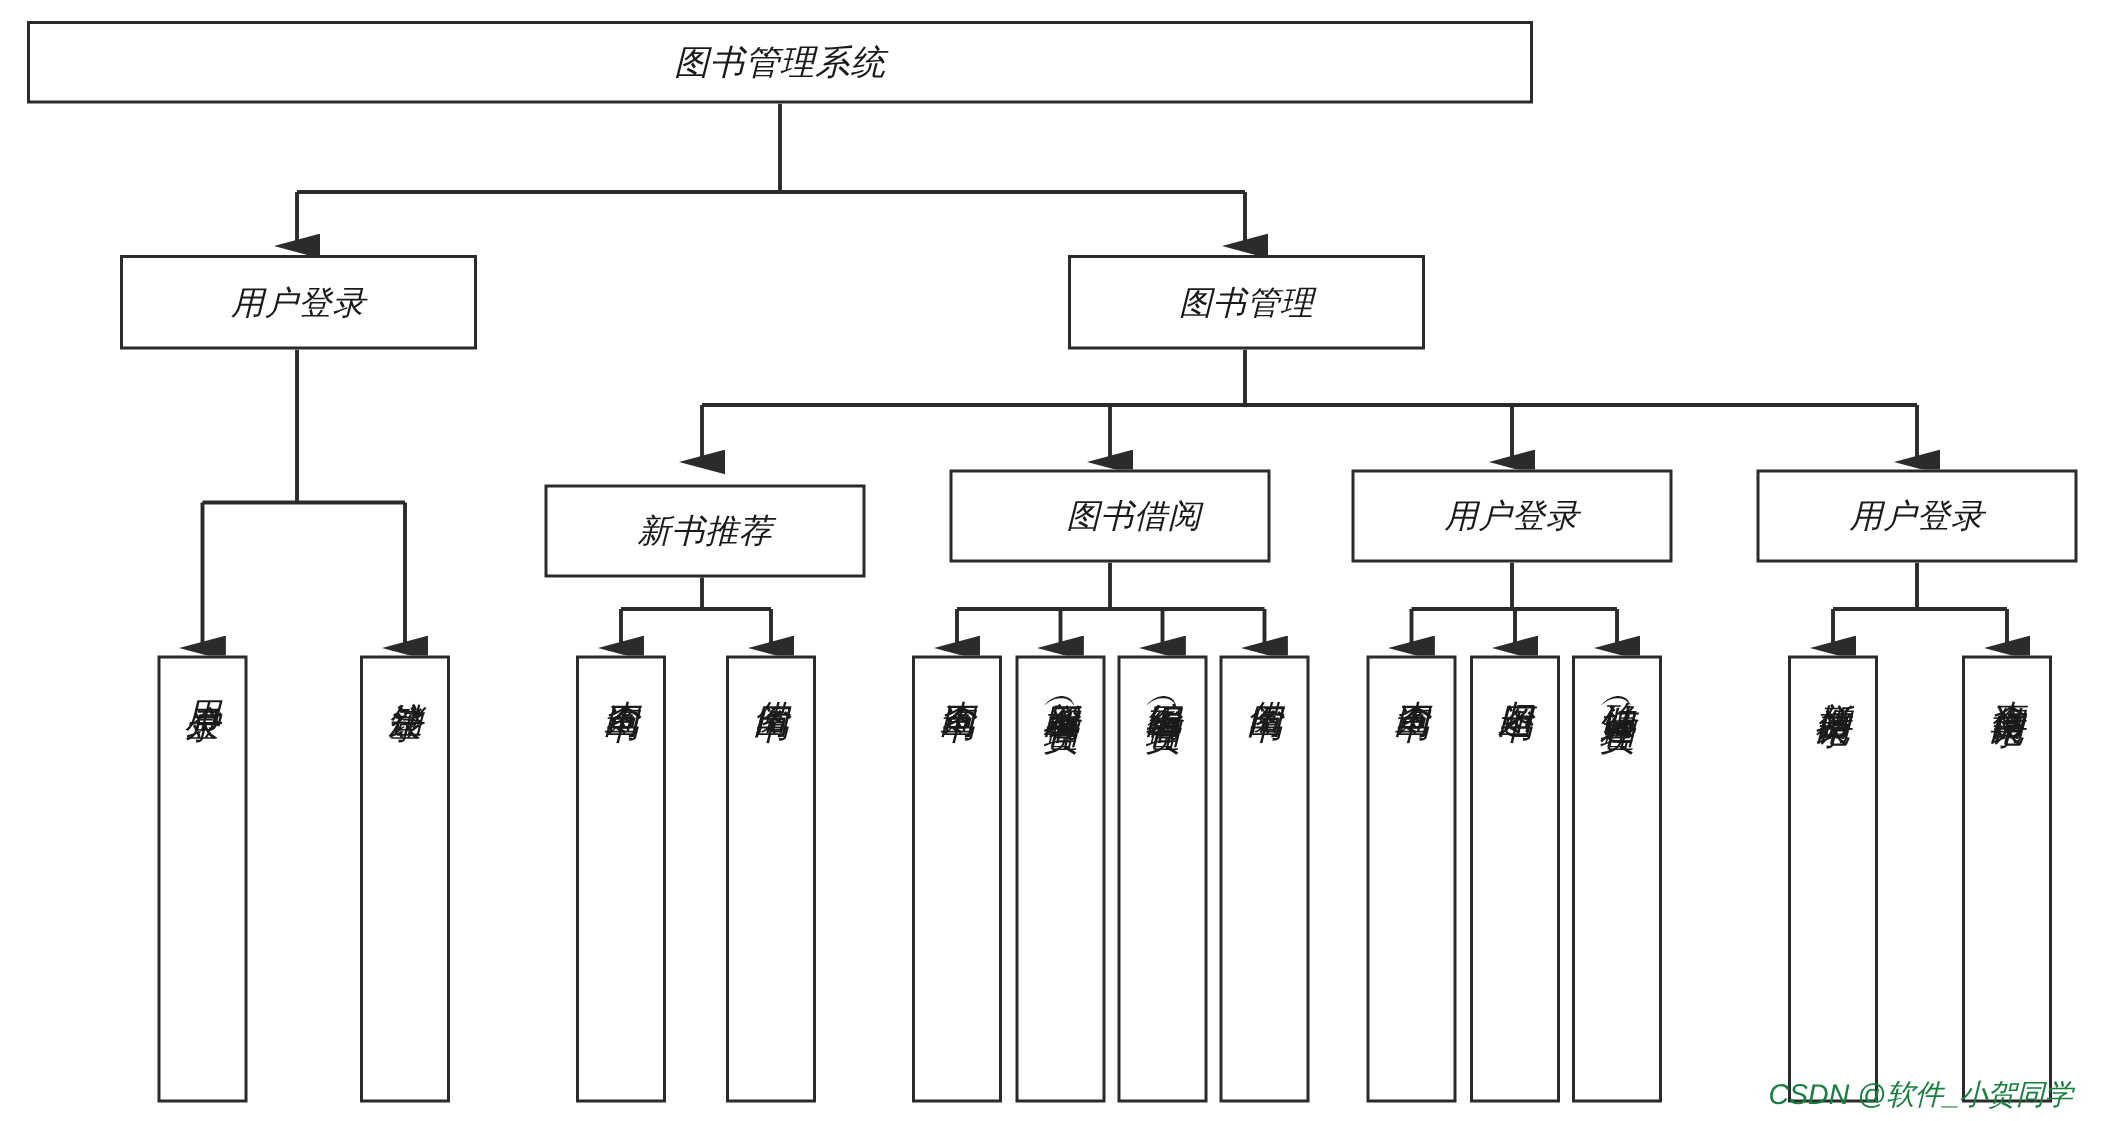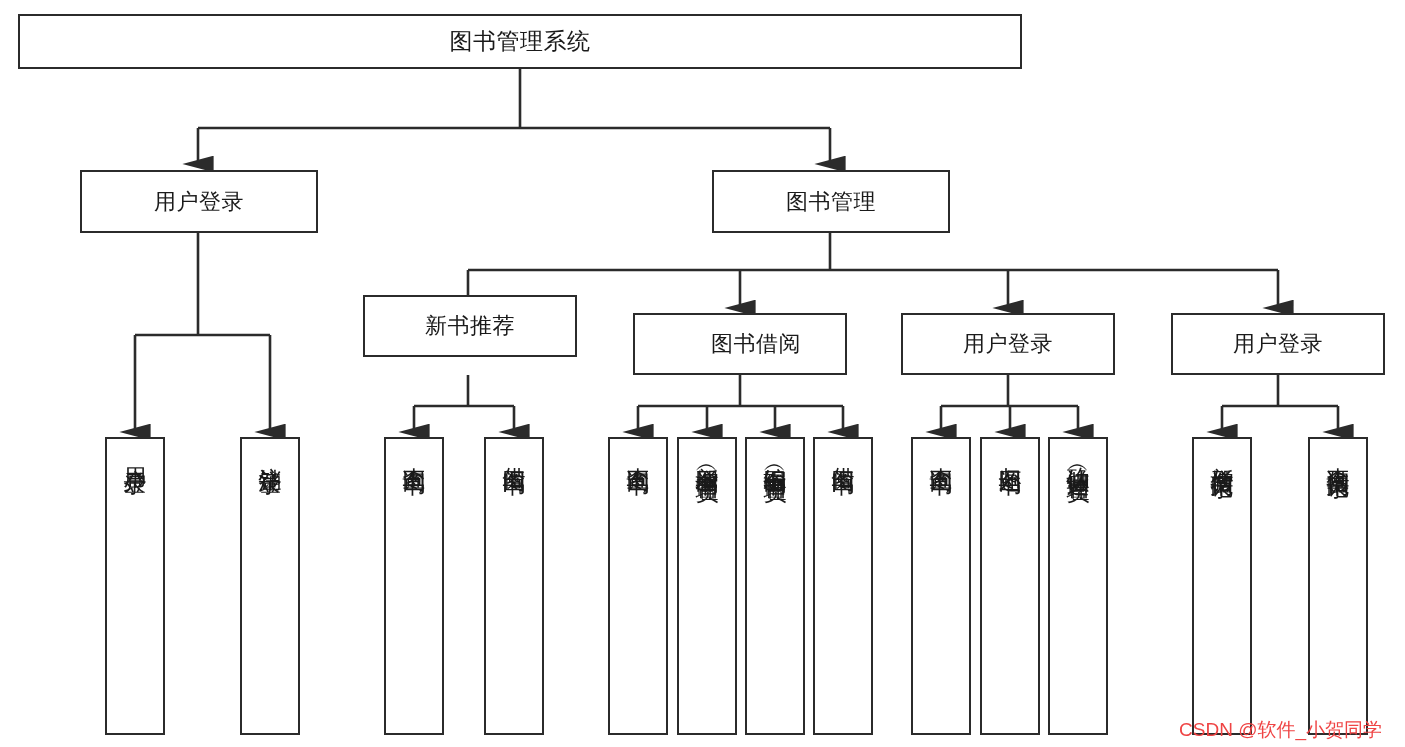--- a/index.html
+++ b/index.html
@@ -13,20 +13,21 @@
     height: 747px;
     font-family: "Liberation Sans", "DejaVu Sans", sans-serif;
     overflow: hidden;
     position: relative;
   }
   #diagram-root {
     position: relative;
     width: 1390px;
     height: 747px;
     background: #ffffff;
+    font-style: italic;
   }
   svg.connector-layer {
     position: absolute;
     left: 0;
     top: 0;
     width: 1405px;
     height: 747px;
     pointer-events: none;
   }
   .node-box {
@@ -65,21 +66,21 @@
     text-orientation: upright;
     font-size: 23px;
     letter-spacing: 2px;
     line-height: 1;
   }
   .watermark {
     position: absolute;
     right: 8px;
     bottom: 4px;
     font-size: 19px;
-    color: #ef4444;
+    color: #15803d;
     white-space: nowrap;
     z-index: 3;
     font-family: "Liberation Sans", "DejaVu Sans", sans-serif;
   }
 </style>
 </head>
 <body>
 
 <div id="diagram-root">
 
@@ -138,21 +139,21 @@
     <span class="node-label">图书管理系统</span>
   </div>
 
   <div class="node-box node-h" style="left:80px; top:170px; width:238px; height:63px;">
     <span class="node-label">用户登录</span>
   </div>
   <div class="node-box node-h" style="left:712px; top:170px; width:238px; height:63px;">
     <span class="node-label">图书管理</span>
   </div>
 
-  <div class="node-box node-h" style="left:363px; top:295px; width:214px; height:62px;">
+  <div class="node-box node-h" style="left:363px; top:323px; width:214px; height:62px;">
     <span class="node-label">新书推荐</span>
   </div>
   <div class="node-box node-h" style="left:633px; top:313px; width:214px; height:62px;padding-left:32px;">
     <span class="node-label">图书借阅</span>
   </div>
   <div class="node-box node-h" style="left:901px; top:313px; width:214px; height:62px;">
     <span class="node-label">用户登录</span>
   </div>
   <div class="node-box node-h" style="left:1171px; top:313px; width:214px; height:62px;">
     <span class="node-label">用户登录</span>

